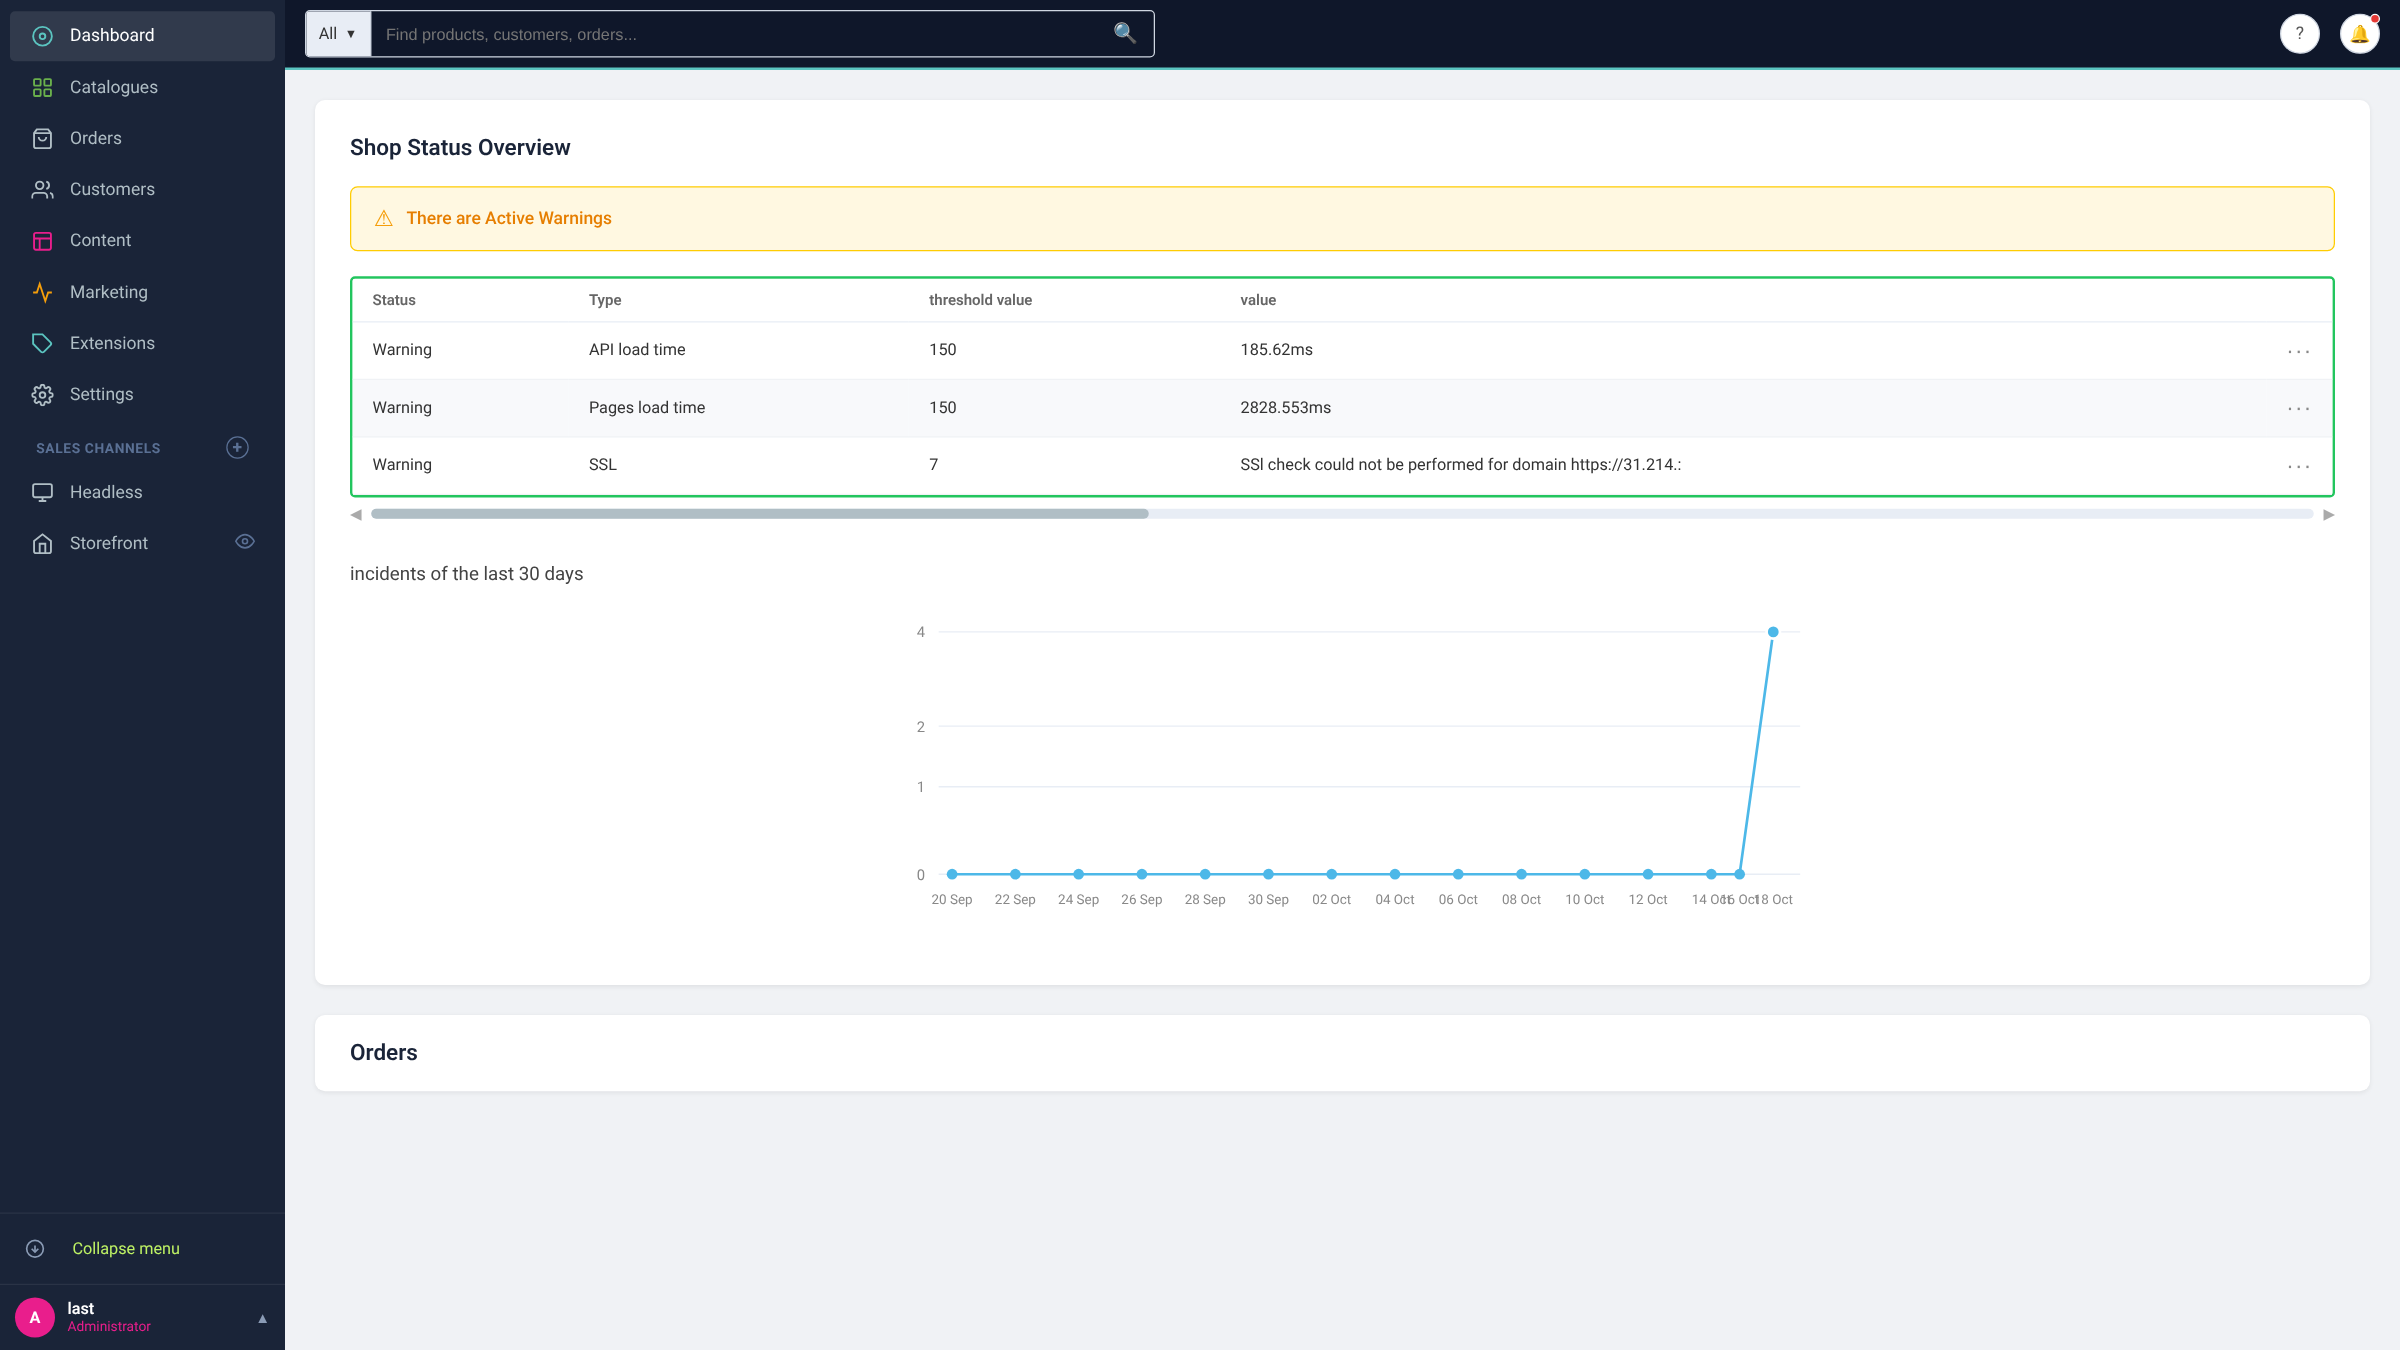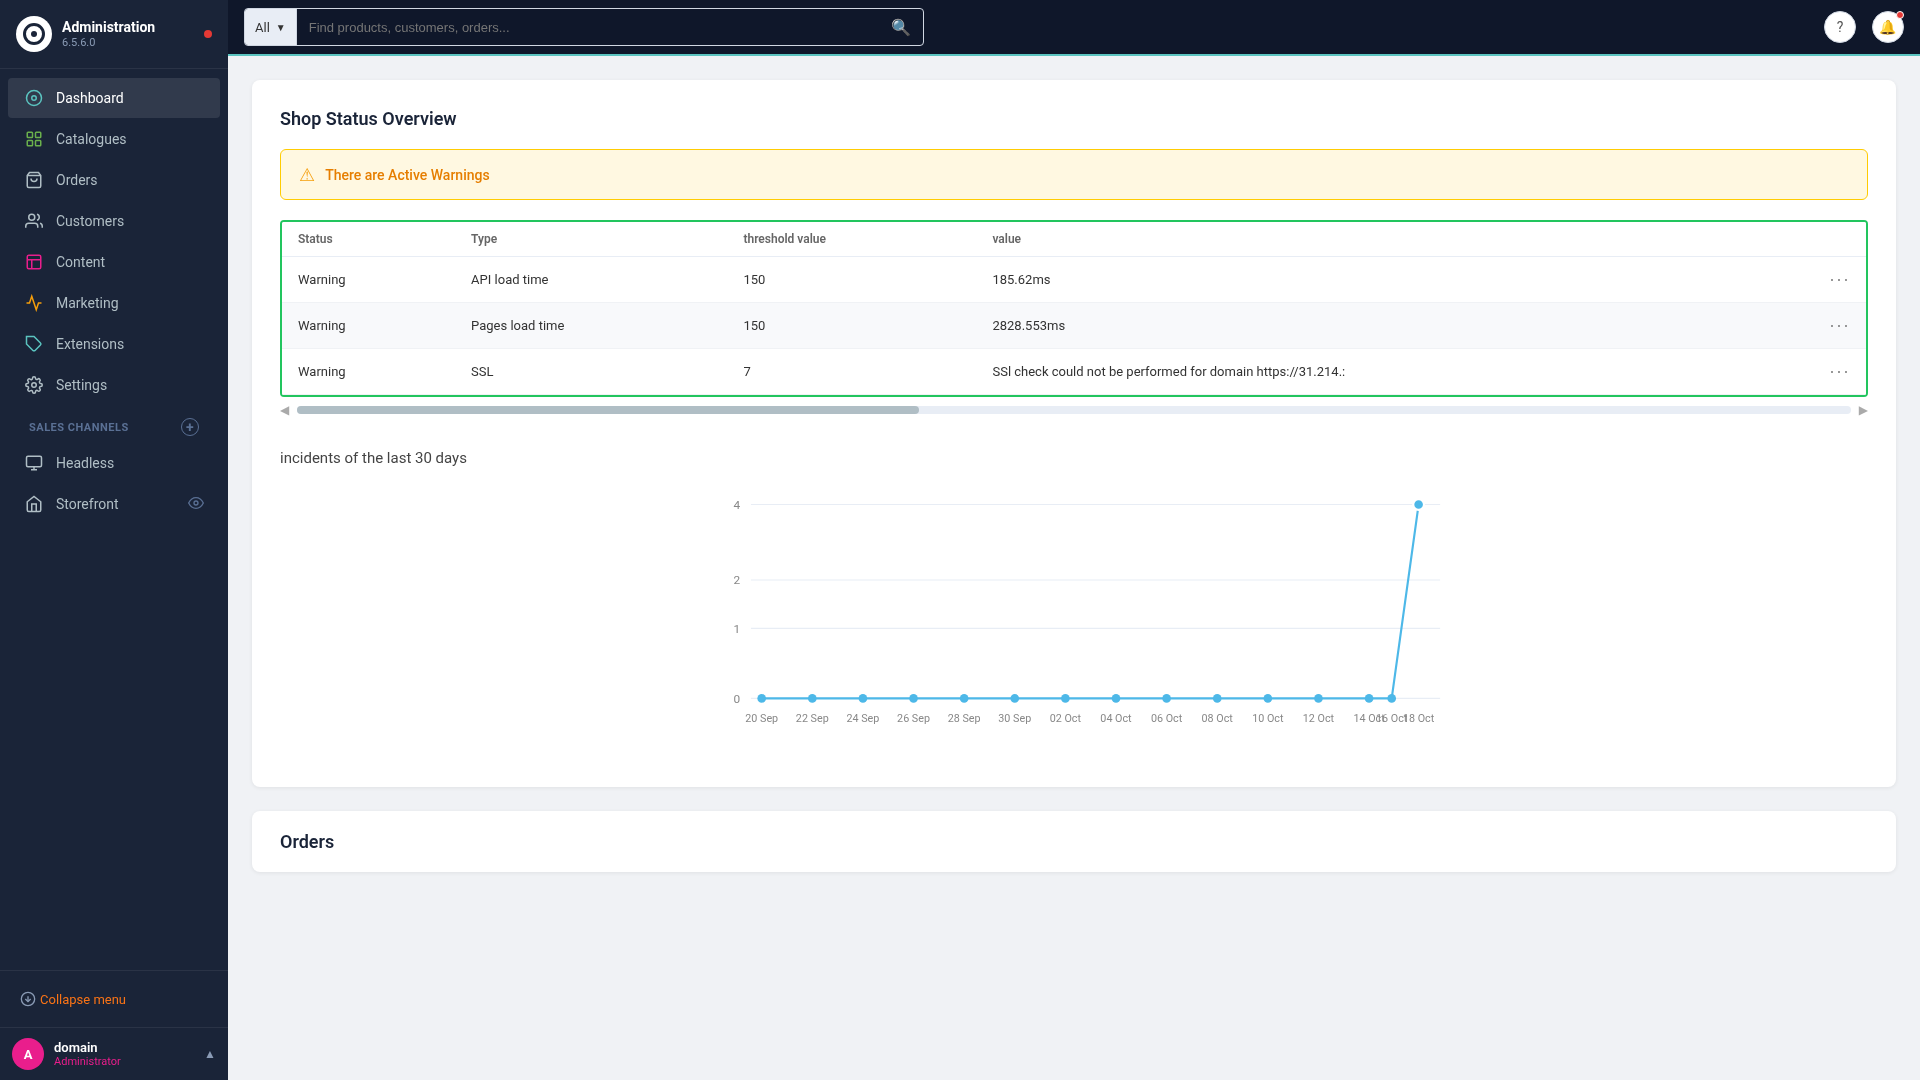--- a/index.html
+++ b/index.html
@@ -87,23 +87,23 @@
       color: #5a7094;
       font-size: 14px;
       line-height: 1;
     }
 
     .sidebar-footer {
       padding: 12px 8px;
       border-top: 1px solid rgba(255,255,255,0.07);
     }
     .collapse-menu {
-      display: flex; align-items: center; gap: 4px;
+      display: flex; align-items: center; gap: 22px;
       padding: 8px 12px;
-      color: #f97316;
+      color: #bef264;
       cursor: pointer;
       font-size: 13px;
       border-radius: 4px;
     }
 
     .user-bar {
       display: flex; align-items: center; gap: 10px;
       padding: 10px 12px;
       border-top: 1px solid rgba(255,255,255,0.07);
       cursor: pointer;
@@ -260,30 +260,20 @@
     .chart-title { font-size: 15px; color: #444; margin-bottom: 16px; font-weight: 400; }
     .chart-container { position: relative; height: 280px; }
     .chart-svg { width: 100%; height: 100%; }
 
     .orders-section-title { font-size: 18px; font-weight: 600; color: #1a2438; }
   </style>
 </head>
 <body>
 
 <aside class="sidebar">
-  <div class="sidebar-header">
-    <div class="sidebar-logo">
-      <div class="sidebar-logo-inner"></div>
-    </div>
-    <div>
-      <div class="admin-title">Administration</div>
-      <div class="admin-version">6.5.6.0</div>
-    </div>
-    <div class="red-dot"></div>
-  </div>
 
   <nav class="sidebar-nav">
 
     <div class="nav-item active">
       <span class="nav-icon">
         <svg width="18" height="18" viewBox="0 0 24 24" fill="none" stroke="#5bc4c0" stroke-width="2">
             <circle cx="12" cy="12" r="10"></circle>
             <circle cx="12" cy="12" r="3"></circle>
           </svg>
       </span>
@@ -407,21 +397,21 @@
           <polyline points="8 12 12 16 16 12"></polyline>
           <line x1="12" y1="8" x2="12" y2="16"></line>
         </svg>
       <span>Collapse menu</span>
     </div>
   </div>
 
   <div class="user-bar">
     <div class="user-avatar">A</div>
     <div>
-      <div class="user-name">domain</div>
+      <div class="user-name">last</div>
       <div class="user-role">Administrator</div>
     </div>
     <div class="user-chevron">▲</div>
   </div>
 </aside>
 
 <div class="main">
 
   <div class="topbar">
     <div class="search-container">

